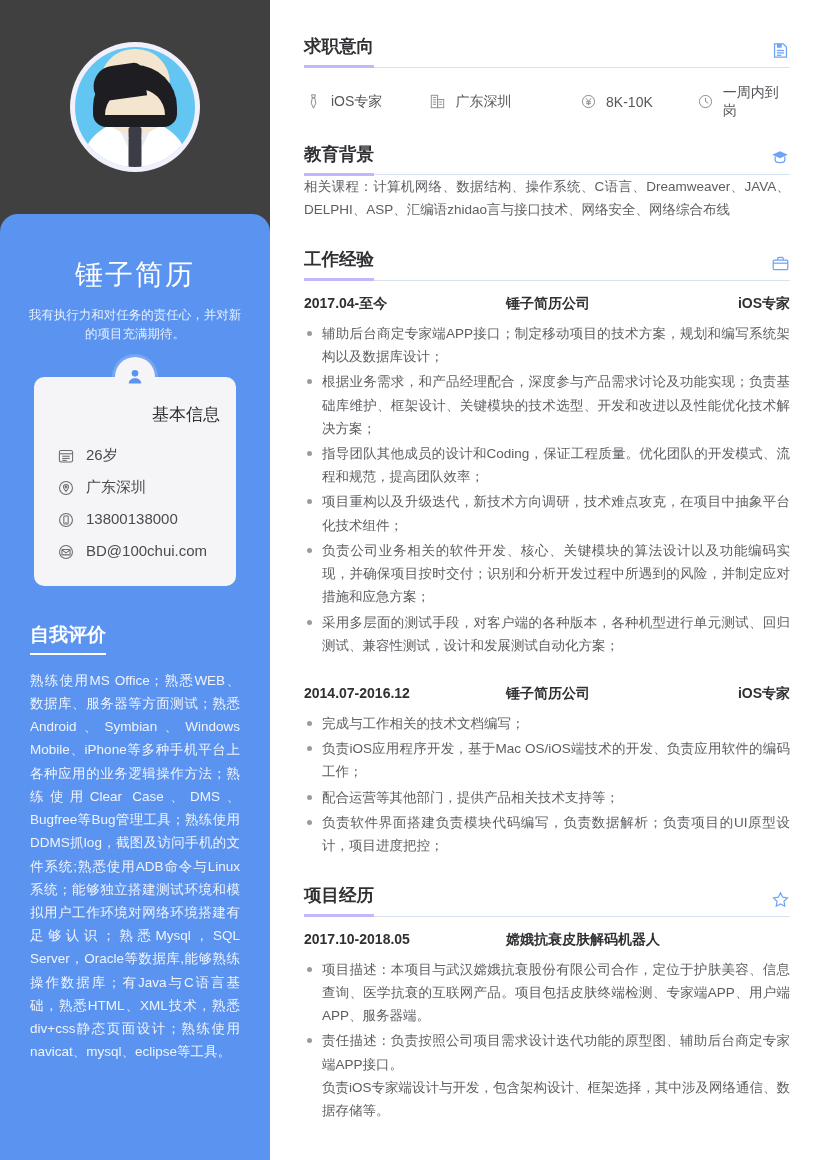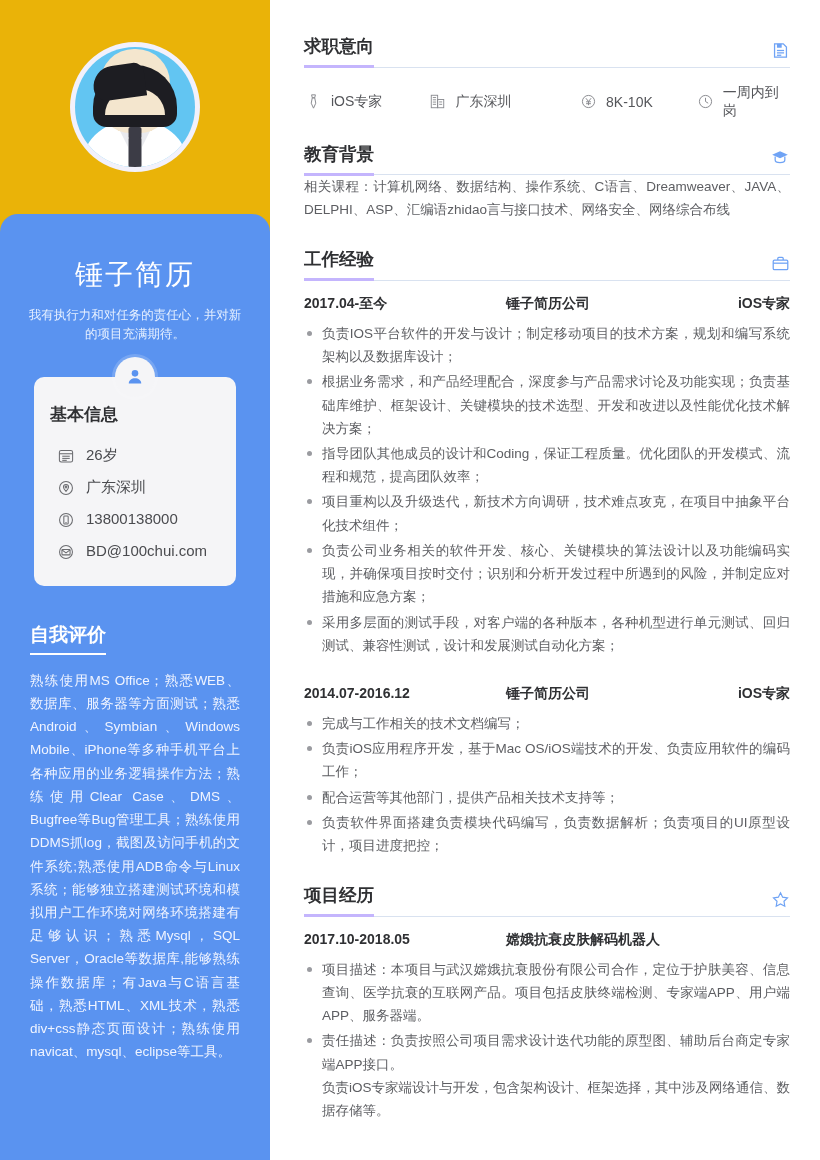--- a/index.html
+++ b/index.html
@@ -7,21 +7,21 @@
     width: 820px; height: 1160px;
     font-family: "Liberation Sans", "DejaVu Sans", sans-serif;
     background: #ffffff;
     overflow: hidden;
   }
   .page { position: relative; width: 820px; height: 1160px; background:#ffffff; display:flex; }
 
   
   .sidebar {
     width: 270px; height: 1160px;
-    background: #eab308;
+    background: #404040;
     position: relative;
     flex: 0 0 270px;
   }
   .avatar-wrap {
     width: 130px; height: 130px;
     margin: 42px auto 0 auto;
     border-radius: 50%;
     background: #f2f1fb;
     padding: 5px;
     position: relative;
@@ -101,21 +101,21 @@
     position:absolute; top:-20px; left:50%; transform:translateX(-50%);
     width:40px; height:40px; border-radius:50%;
     background:#f5f5f7; display:flex; align-items:center; justify-content:center;
     box-shadow: 0 0 0 3px rgba(255,255,255,0.18);
     z-index: 3;
   }
   .info-card {
     background:#f5f5f7; border-radius:10px; padding: 26px 16px 18px 16px;
   }
   .info-title {
-    text-align:left; font-size:17px; font-weight:bold; color:#2f3033; margin-bottom:14px;
+    text-align:right; font-size:17px; font-weight:normal; color:#2f3033; margin-bottom:14px;
   }
   .info-row {
     display:flex; align-items:flex-start; gap:10px; padding: 6px 0 6px 6px;
     font-size: 15px; color:#4a4b4f;
   }
   .info-row .ico { width:20px; height:20px; flex:0 0 20px; display:flex; align-items:center; justify-content:center;}
 
   .self-title {
     color:#ffffff; font-size: 19px; font-weight:bold; margin: 36px 0 0 30px;
     display:inline-block; padding-bottom: 5px; border-bottom: 2.5px solid #ffffff;
@@ -356,21 +356,21 @@
           </svg>
         </div>
       </div>
 
       <div class="entry-head">
         <span class="eh-date">2017.04-至今</span>
         <span class="eh-org">锤子简历公司</span>
         <span class="eh-role">iOS专家</span>
       </div>
       <ul class="bullets">
-        <li>负责IOS平台软件的开发与设计；制定移动项目的技术方案，规划和编写系统架构以及数据库设计；</li>
+        <li>辅助后台商定专家端APP接口；制定移动项目的技术方案，规划和编写系统架构以及数据库设计；</li>
         <li>根据业务需求，和产品经理配合，深度参与产品需求讨论及功能实现；负责基础库维护、框架设计、关键模块的技术选型、开发和改进以及性能优化技术解决方案；</li>
         <li>指导团队其他成员的设计和Coding，保证工程质量。优化团队的开发模式、流程和规范，提高团队效率；</li>
         <li>项目重构以及升级迭代，新技术方向调研，技术难点攻克，在项目中抽象平台化技术组件；</li>
         <li>负责公司业务相关的软件开发、核心、关键模块的算法设计以及功能编码实现，并确保项目按时交付；识别和分析开发过程中所遇到的风险，并制定应对措施和应急方案；</li>
         <li>采用多层面的测试手段，对客户端的各种版本，各种机型进行单元测试、回归测试、兼容性测试，设计和发展测试自动化方案；</li>
       </ul>
       <div class="gap-sm"></div>
 
       <div class="entry-head">
         <span class="eh-date">2014.07-2016.12</span>

